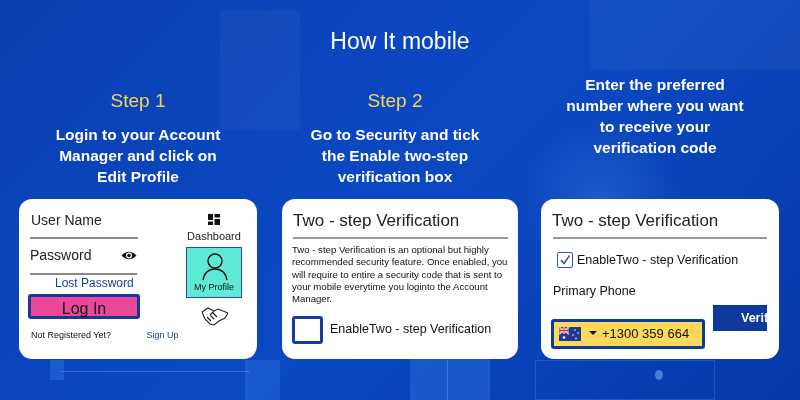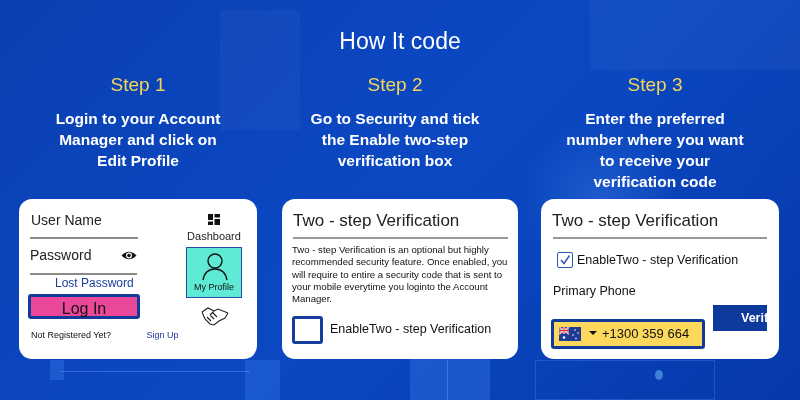--- a/index.html
+++ b/index.html
@@ -22,21 +22,21 @@
   .bg-deco.glow { left: 520px; top: 120px; width: 160px; height: 160px; border-radius: 50%; background: radial-gradient(circle, rgba(90,160,255,0.25), transparent 70%); }
 
   .headline {
     position: absolute; left: 0; top: 28px; width: 800px; text-align: center;
     color: #ffffff; font-size: 23px; font-weight: normal;
   }
   .step-col { position: absolute; top: 74px; text-align: center; }
   .step-col.c1 { left: 19px; width: 238px; }
   .step-col.c2 { left: 270px; width: 250px; }
   .step-col.c3 { left: 530px; width: 250px; }
-  .step-title { color: #f5d45a; font-size: 19px; margin-bottom: 12px; }
+  .step-title { color: #f5d45a; font-size: 19px; margin-bottom: 12px; margin-top: 16px; }
   .step-desc {
     color: #ffffff; font-size: 15.5px; font-weight: bold; line-height: 21px;
     white-space: pre-line;
   }
 
   .card {
     position: absolute; top: 199px; height: 160px; background: #ffffff;
     border-radius: 13px;
   }
   .card.k1 { left: 19px; width: 238px; }
@@ -107,36 +107,35 @@
 <div class="bg-deco r1"></div>
 <div class="bg-deco r2"></div>
 <div class="bg-deco r3"></div>
 <div class="bg-deco r4"></div>
 <div class="bg-deco r5"></div>
 <div class="bg-deco line1"></div>
 <div class="bg-deco line2"></div>
 <div class="bg-deco r6"></div>
 <div class="bg-deco dot1"></div>
 
-<h1 class="headline">How It code</h1>
+<h1 class="headline">How It mobile</h1>
 
 <div class="step-col c1">
   <div class="step-title">Step 1</div>
   <div class="step-desc">Login to your Account
 Manager and click on
 Edit Profile</div>
 </div>
 <div class="step-col c2">
   <div class="step-title">Step 2</div>
   <div class="step-desc">Go to Security and tick
 the  Enable two-step
 verification box</div>
 </div>
 <div class="step-col c3">
-  <div class="step-title">Step 3</div>
   <div class="step-desc">Enter the  preferred
 number where you want
 to receive your
 verification code</div>
 </div>
 
 <div class="card k1">
   <div class="field-label" style="left:12px; top:13px;">User Name</div>
   <div class="field-line" style="left:11px; top:38px; width:108px;"></div>
   <div class="field-label" style="left:11px; top:48px;">Password</div>

